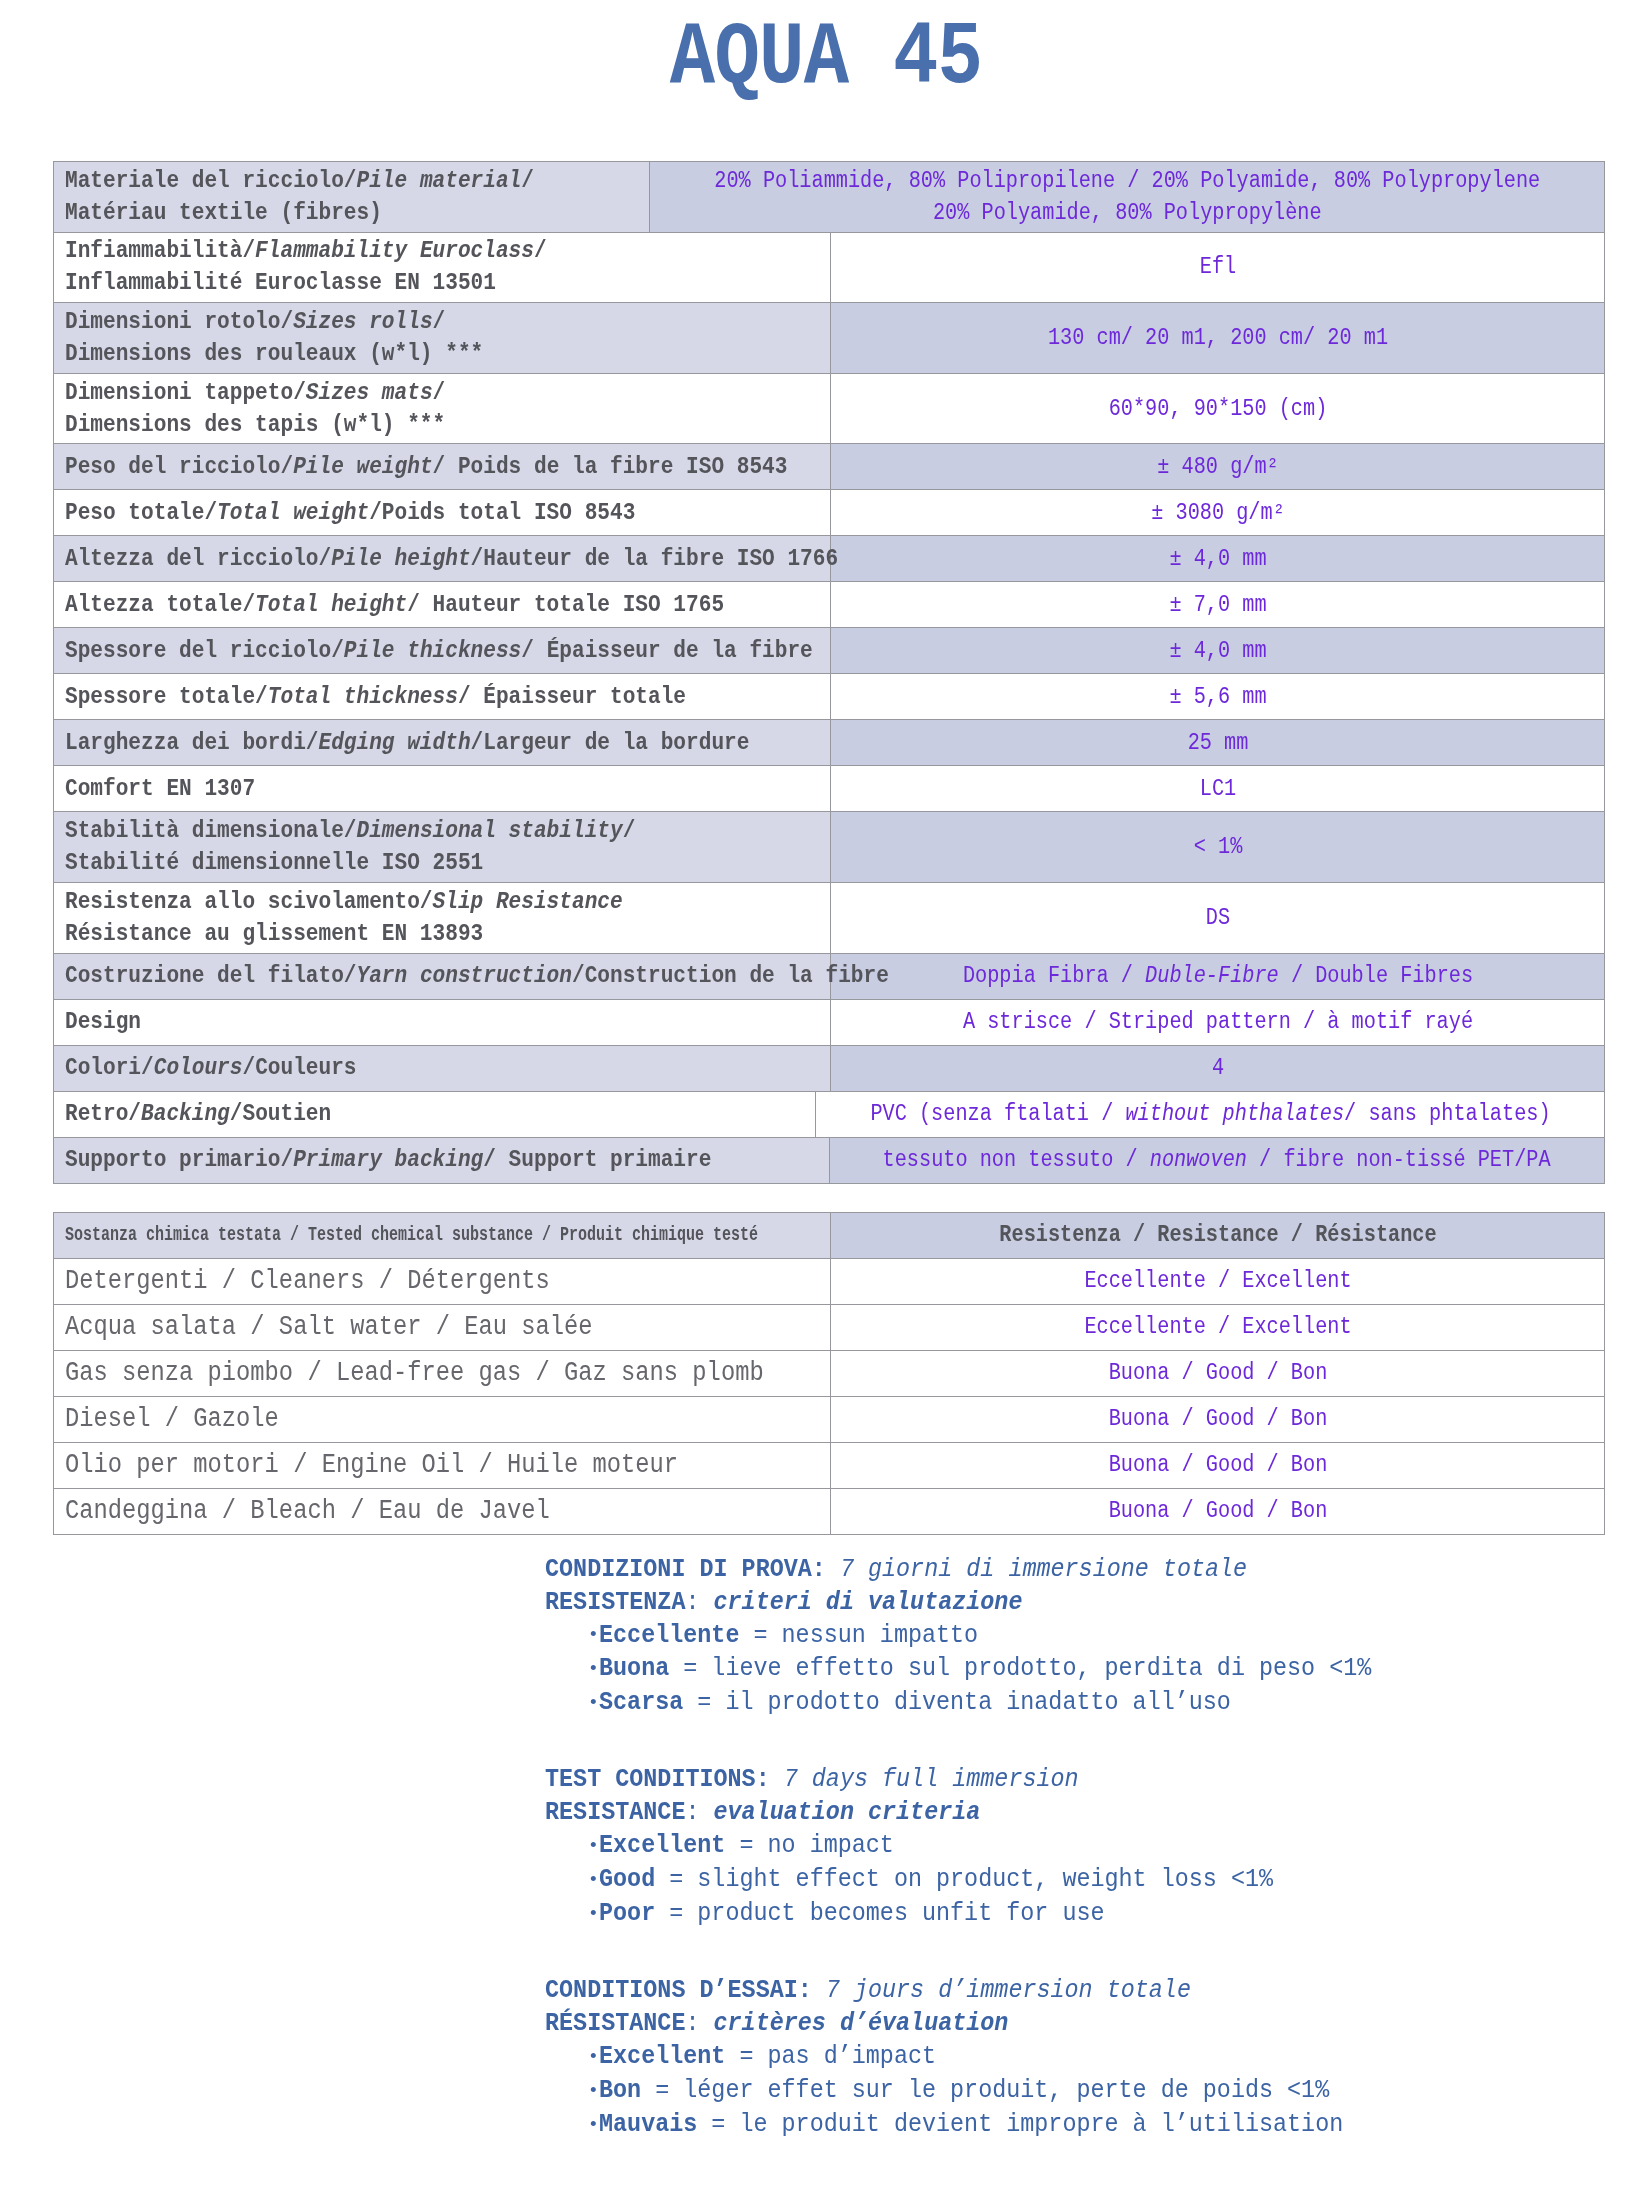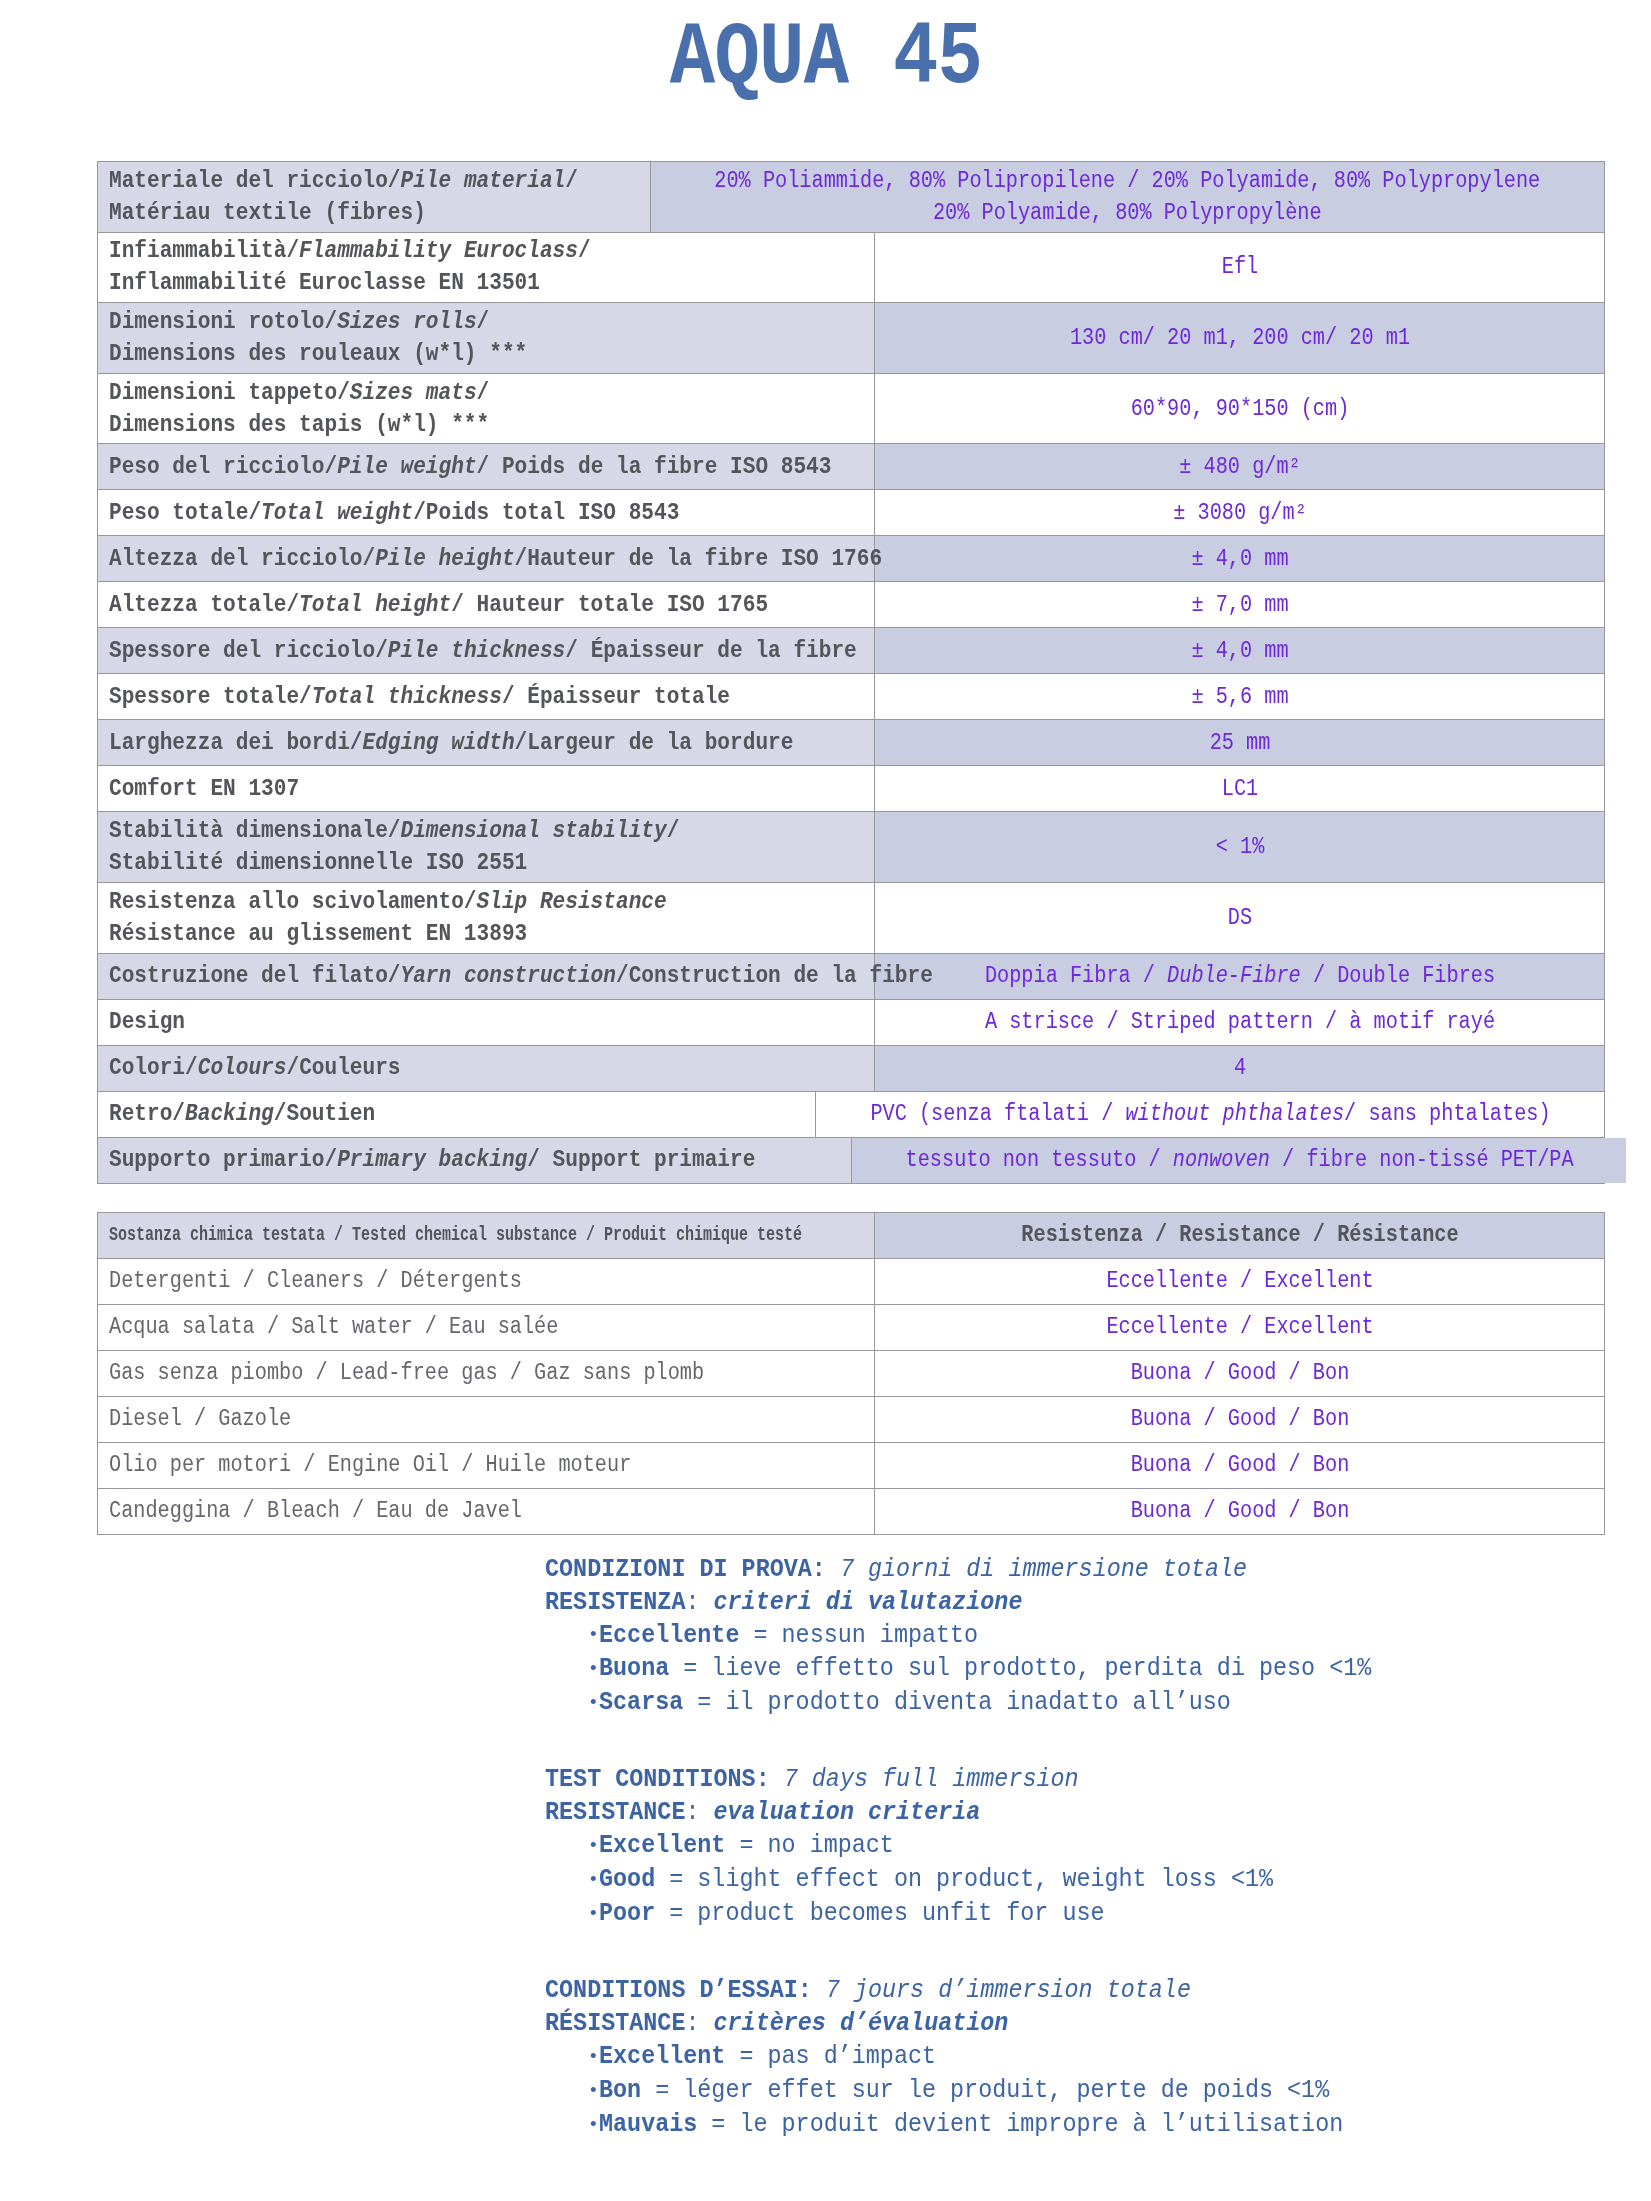--- a/index.html
+++ b/index.html
@@ -6,38 +6,38 @@
   .page {position:relative; width:1652px; height:2202px; background:#ffffff;
          font-family:Liberation Mono, monospace; overflow:hidden;}
 
   .title {position:absolute; top:7.5px; left:0; width:100%; margin:0;
           text-align:center; font-size:89px; font-weight:700; color:#4a6fad;
           transform:scaleX(0.85); letter-spacing:-0.9px;}
 
   .content {position:absolute; top:161px; left:53px; width:1552px;}
 
   
-  .tbl {border:1.9px solid #97989d; border-bottom:none; box-sizing:border-box;margin-left:44px;}
+  .tbl {border:1.9px solid #97989d; border-bottom:none; box-sizing:border-box;}
   .chem {margin-top:28px;}
   .t-row {display:flex; border-bottom:1.9px solid #97989d; background:#ffffff;}
   .cell {box-sizing:border-box; display:flex; flex-direction:column; justify-content:center;}
   .cell-l {width:777px; border-right:1.9px solid #97989d; padding:6.5px 7.5px 6.5px 11.2px;
            color:#54555a; font-weight:700; font-size:24px; line-height:32px;}
   .cell-v {flex:1; padding:6.5px 7.5px; text-align:center; color:#6d28d9;
            font-size:23px; line-height:32px;}
   .t-row.multi .cell {padding-top:2.8px; padding-bottom:2.8px;}
   .shade-l {background:#d6d8e7;}
   .shade-v {background:#c8cde2;}
   .line {white-space:nowrap; transform:scaleX(0.88); transform-origin:0 50%;}
   .cell-v .line {transform-origin:50% 50%;}
   .it {font-style:italic;}
   .bd {font-weight:700;}
 
   
-  .chem .cell-l {font-weight:400; color:#66676c; font-size:23px;}
+  .chem .cell-l {font-weight:400; color:#66676c; font-size:27px;}
   .chem .t-row.head .cell-l {font-weight:700; color:#54555a; font-size:20px;}
   .chem .t-row.head .cell-l .line {transform:scaleX(0.75);}
   .chem .t-row.head .cell-v {font-weight:700; color:#54555a;}
 
   
   .notes {margin-top:18px; padding-left:492px; color:#3c64a4; font-size:26px; line-height:33px;text-align:right;}
   .note-block {margin-bottom:43px;}
   .note-line {display:flex;}
   .dot {width:54px; font-size:18.6px; padding-top:0.9px;}
   .note-text {display:inline-block; white-space:nowrap; transform:scaleX(0.9); transform-origin:0 50%;}

